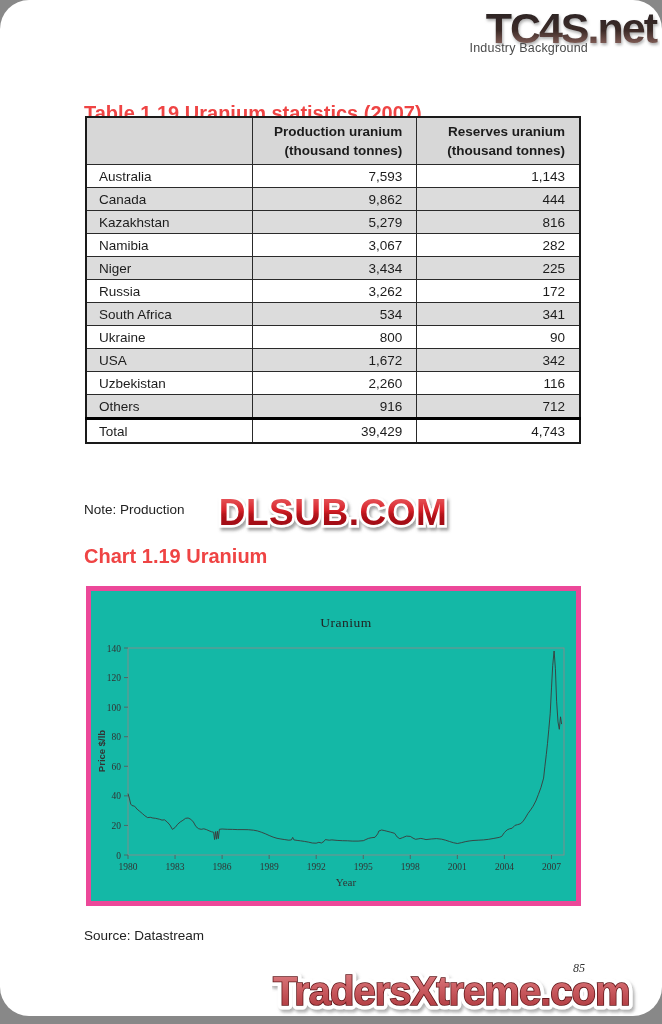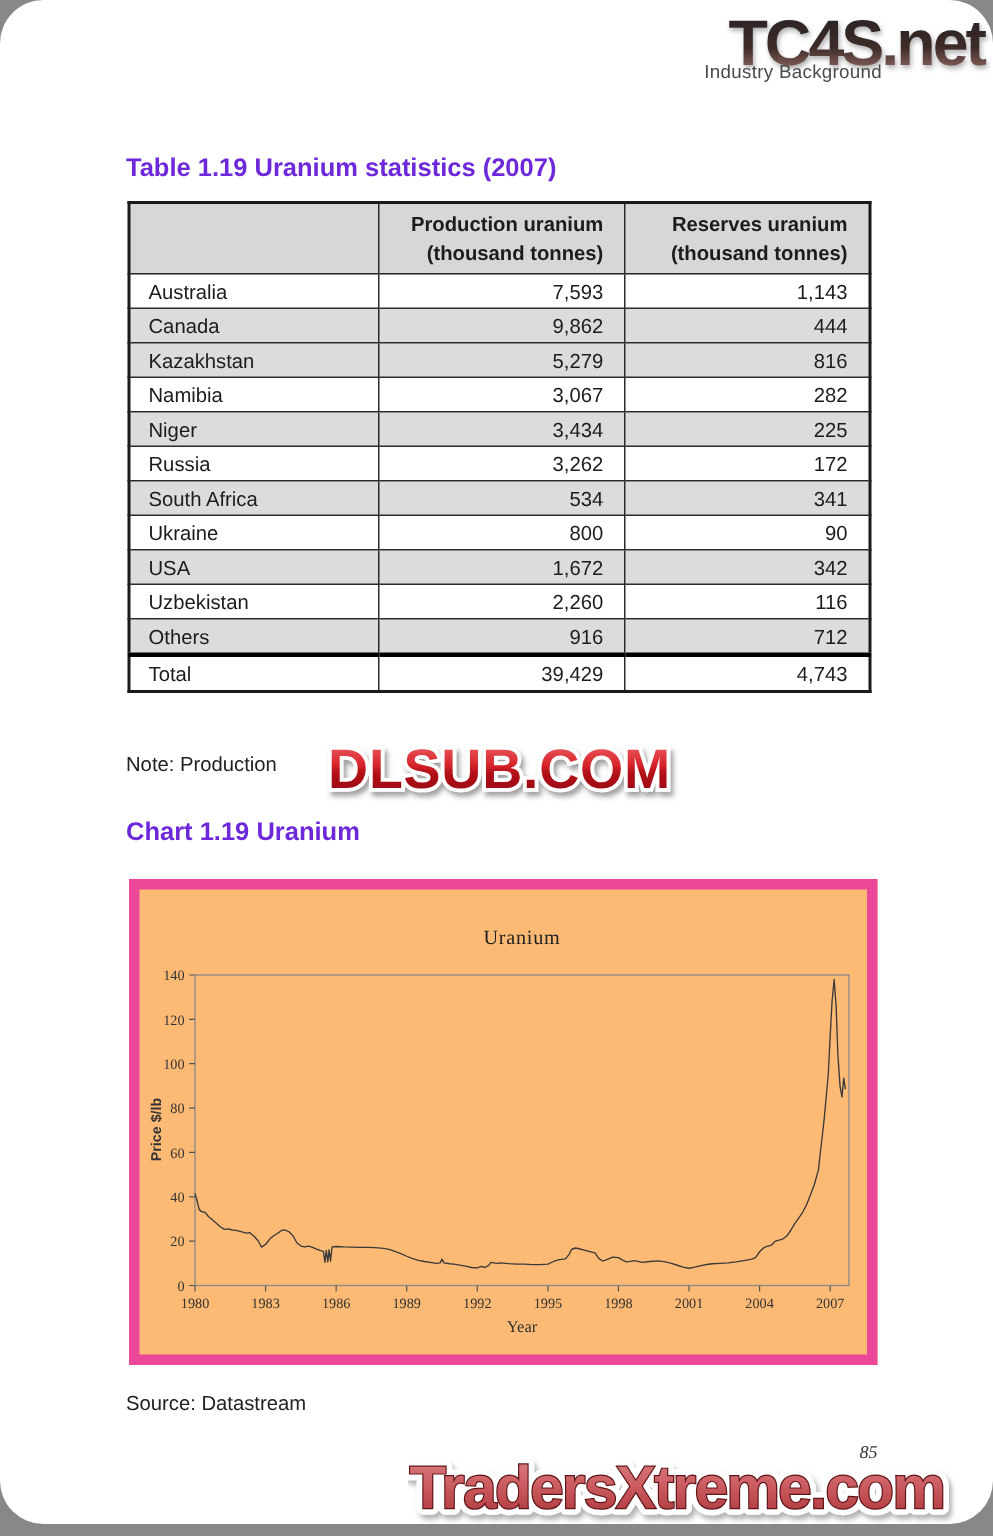--- a/index.html
+++ b/index.html
@@ -8,26 +8,26 @@
     background:#ffffff; overflow:hidden;
     font-family:"Liberation Sans", sans-serif; color:#1c1c1c;border-radius:29px;
   }
   
   .logo-svg { position:absolute; top:0px; right:2px; }
   .logo-subtitle {
     position:absolute; top:41px; left:455px; width:133px;
     text-align:right; font-size:12.5px; color:#4a4a4a; letter-spacing:0.2px;
   }
   
-  .sec-heading { position:absolute; left:84px; font-size:17px; font-weight:bold; color:#6d28d9; }
+  .sec-heading { position:absolute; left:84px; font-size:20px; font-weight:bold; color:#ef4444; }
   #table-heading { top:102px; }
   #chart-heading { top:545px; }
   
   .stats-table {
-    position:absolute; left:85px; top:134px; width:496px;
+    position:absolute; left:85px; top:116px; width:496px;
     border-collapse:collapse; font-size:13.5px; color:#1c1c1c;
     border:2px solid #1a1a1a;
   }
   .stats-table th, .stats-table td { border:1px solid #2a2a2a; }
   .stats-table thead th {
     background:#d7d7d7; font-weight:bold; text-align:right;
     padding:4px 14px 4px 4px; line-height:19px; height:38px; vertical-align:middle;
   }
   .stats-table td { height:20px; padding:1px 14px 1px 4px; }
   .stats-table td.num { text-align:right; }
@@ -39,21 +39,21 @@
   .note-line { position:absolute; left:84px; font-size:13.5px; color:#222; }
   #sources-line { top:479px; }
   #note-line { top:502px; }
   #chart-source { top:928px; }
   
   .dlsub-svg { position:absolute; left:183px; top:484px; z-index:6; }
   .traders-svg { position:absolute; left:272px; top:963px; z-index:6; }
   
   .chart-figure {
     position:absolute; left:86px; top:586px; width:485px; height:310px;
-    border:7px solid #ec4899; background:#fdba74;
+    border:5px solid #ec4899; background:#14b8a6;
   }
   .chart-figure svg { display:block; }
   .page-number {
     position:absolute; left:550px; top:961px; width:35px; text-align:right;
     font-family:"Liberation Serif", serif; font-size:12px; color:#333;font-style:italic;
   }
 </style>
 </head>
 <body>
 

